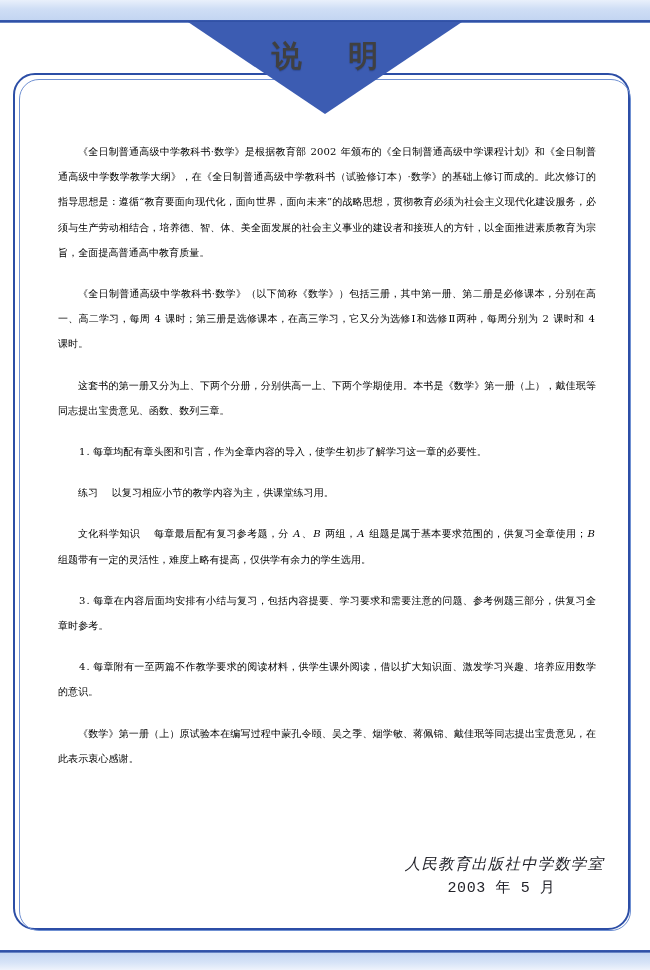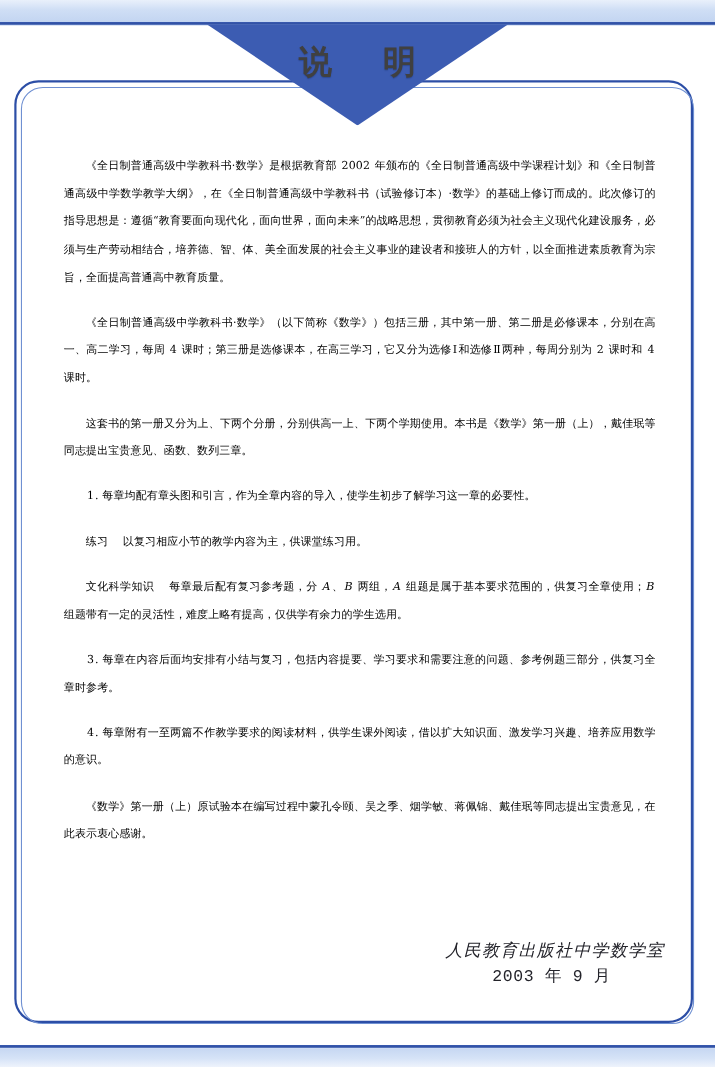--- a/index.html
+++ b/index.html
@@ -168,19 +168,19 @@
       <p class="para"><span class="lat">1</span>. 每章均配有章头图和引言，作为全章内容的导入，使学生初步了解学习这一章的必要性。</p>
       <p class="para"><span>练习</span><span class="term-gap"></span>以复习相应小节的教学内容为主，供课堂练习用。</p>
       <p class="para"><span>文化科学知识</span><span class="term-gap"></span>每章最后配有复习参考题，分 <span class="ital">A</span>、<span class="ital">B</span> 两组，<span class="ital">A</span> 组题是属于基本要求范围的，供复习全章使用；<span class="ital">B</span> 组题带有一定的灵活性，难度上略有提高，仅供学有余力的学生选用。</p>
       <p class="para"><span class="lat">3</span>. 每章在内容后面均安排有小结与复习，包括内容提要、学习要求和需要注意的问题、参考例题三部分，供复习全章时参考。</p>
       <p class="para"><span class="lat">4</span>. 每章附有一至两篇不作教学要求的阅读材料，供学生课外阅读，借以扩大知识面、激发学习兴趣、培养应用数学的意识。</p>
       <p class="para">《数学》第一册（上）原试验本在编写过程中蒙孔令颐、吴之季、烟学敏、蒋佩锦、戴佳珉等同志提出宝贵意见，在此表示衷心感谢。</p>
     </div>
 
   <div class="signature">
     <div class="sig-org">人民教育出版社中学数学室</div>
-    <div class="sig-date">2003 年 9 月</div>
+    <div class="sig-date">2003 年 5 月</div>
   </div>
 
   <div class="band-bottom-rule"></div>
   <div class="band-bottom"></div>
 
 </div>
 
 </body></html>

